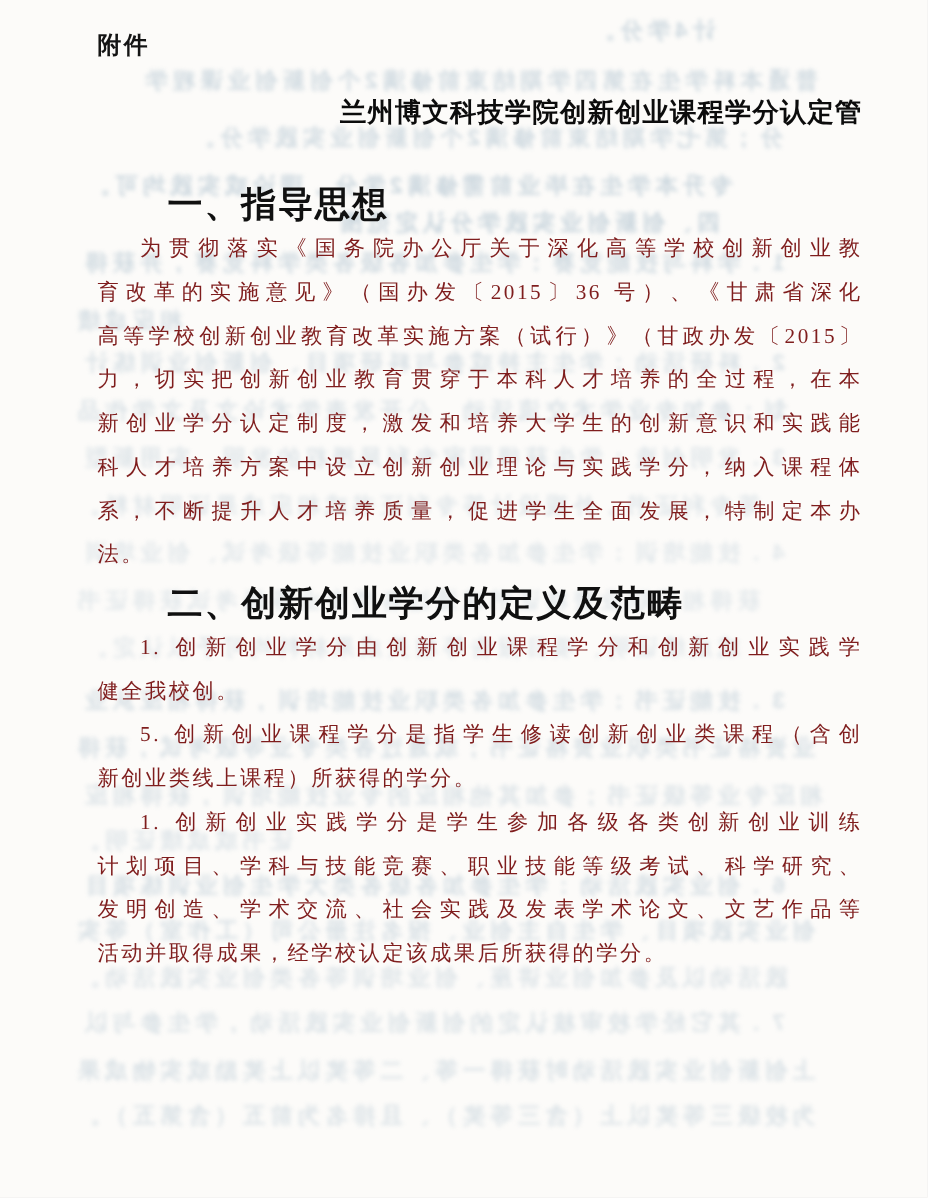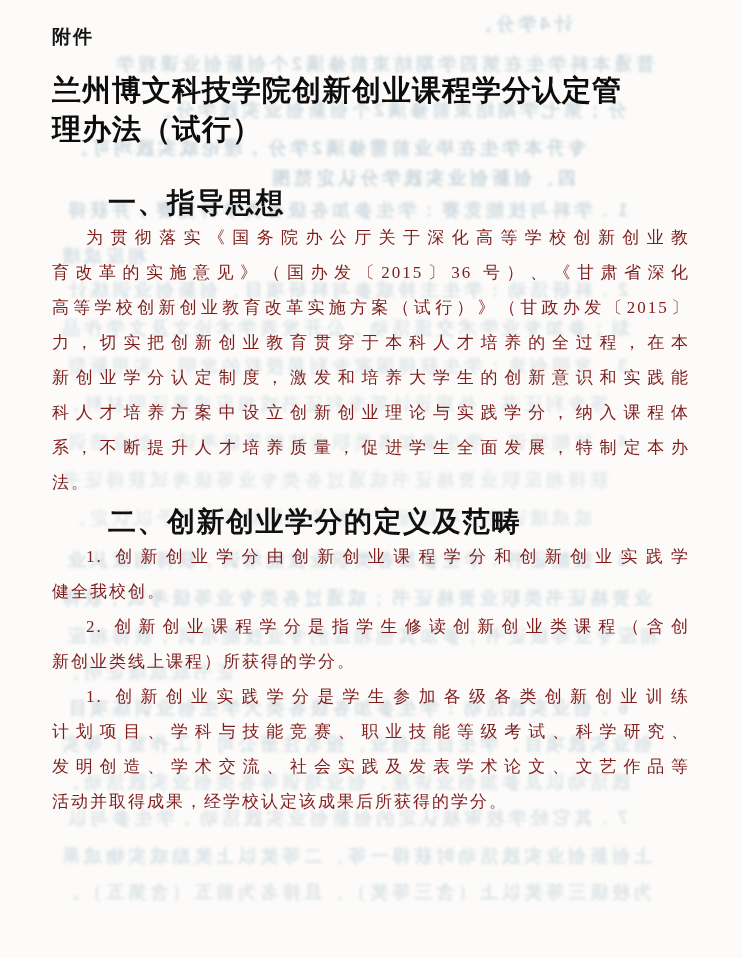--- a/index.html
+++ b/index.html
@@ -29,36 +29,36 @@
     letter-spacing: 4px;
     color: #9fb6c6;
     filter: blur(1.7px);
     transform: scaleX(-1);
     transform-origin: center;
   }
   
   .content {
     position: relative;
     z-index: 1;
-    padding: 25px 52px 0 52px;
+    padding: 25px 52px 0 78px;
   }
   .attachment {
     font-family: "Liberation Sans", sans-serif;
     font-weight: 700;
     font-size: 19px;
     line-height: 24px;
     color: #141414;
     letter-spacing: 2px;
   }
   .doc-title {
     margin-top: 22px;
-    text-align: left;
+    text-align: right;
     font-family: "Liberation Sans", sans-serif;
     font-weight: 700;
-    font-size: 29px;
+    font-size: 21px;
     line-height: 39px;
     letter-spacing: 1px;
     color: #0c0c0c;
   }
   .doc-body { margin-top: 36px; }
   .section-heading {
     font-family: "Liberation Sans", sans-serif;
     font-weight: 700;
     font-size: 28px;
     line-height: 35px;
@@ -110,37 +110,36 @@
       <div class="bleed-line" style="top: 806px; left: 64px; opacity: 0.34;">7．其它经学校审核认定的创新创业实践活动，学生参与以</div>
       <div class="bleed-line" style="top: 844px; left: 58px; opacity: 0.36;">上创新创业实践活动时获得一等、二等奖以上奖励或实物成果</div>
       <div class="bleed-line" style="top: 880px; left: 58px; opacity: 0.34;">为校级三等奖以上（含三等奖）、且排名为前五（含第五）。</div>
     </div>
 
   <div class="content">
     <div class="attachment">附件</div>
 
     <div class="doc-title">
       <div>兰州博文科技学院创新创业课程学分认定管</div>
-      <div>理办法（试行）</div>
     </div>
 
     <div class="doc-body">
         <div class="section-heading">一、指导思想</div>
         <div class="body-line first">为贯彻落实《国务院办公厅关于深化高等学校创新创业教</div>
         <div class="body-line">育改革的实施意见》（国办发〔2015〕36 号）、《甘肃省深化</div>
         <div class="body-line">高等学校创新创业教育改革实施方案（试行）》（甘政办发〔2015〕</div>
         <div class="body-line">力，切实把创新创业教育贯穿于本科人才培养的全过程，在本</div>
         <div class="body-line">新创业学分认定制度，激发和培养大学生的创新意识和实践能</div>
         <div class="body-line">科人才培养方案中设立创新创业理论与实践学分，纳入课程体</div>
         <div class="body-line">系，不断提升人才培养质量，促进学生全面发展，特制定本办</div>
         <div class="body-line short">法。</div>
         <div class="section-heading">二、创新创业学分的定义及范畴</div>
         <div class="body-line first">1. 创新创业学分由创新创业课程学分和创新创业实践学</div>
         <div class="body-line short">健全我校创。</div>
-        <div class="body-line first">2. 创新创业课程学分是指学生修读创新创业类课程（含创</div>
+        <div class="body-line first">5. 创新创业课程学分是指学生修读创新创业类课程（含创</div>
         <div class="body-line short">新创业类线上课程）所获得的学分。</div>
         <div class="body-line first">1. 创新创业实践学分是学生参加各级各类创新创业训练</div>
         <div class="body-line">计划项目、学科与技能竞赛、职业技能等级考试、科学研究、</div>
         <div class="body-line">发明创造、学术交流、社会实践及发表学术论文、文艺作品等</div>
         <div class="body-line short">活动并取得成果，经学校认定该成果后所获得的学分。</div>
       </div>
 
   </div>
 
 </div>

